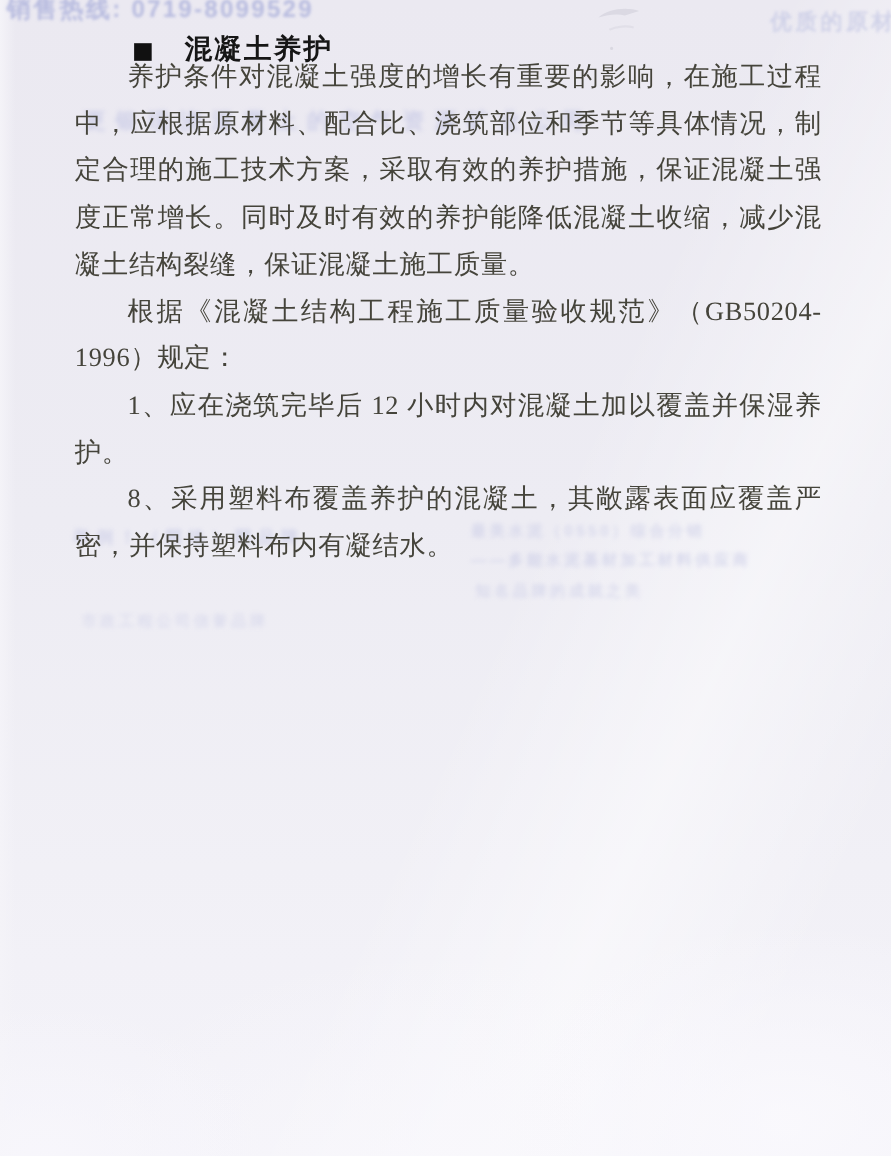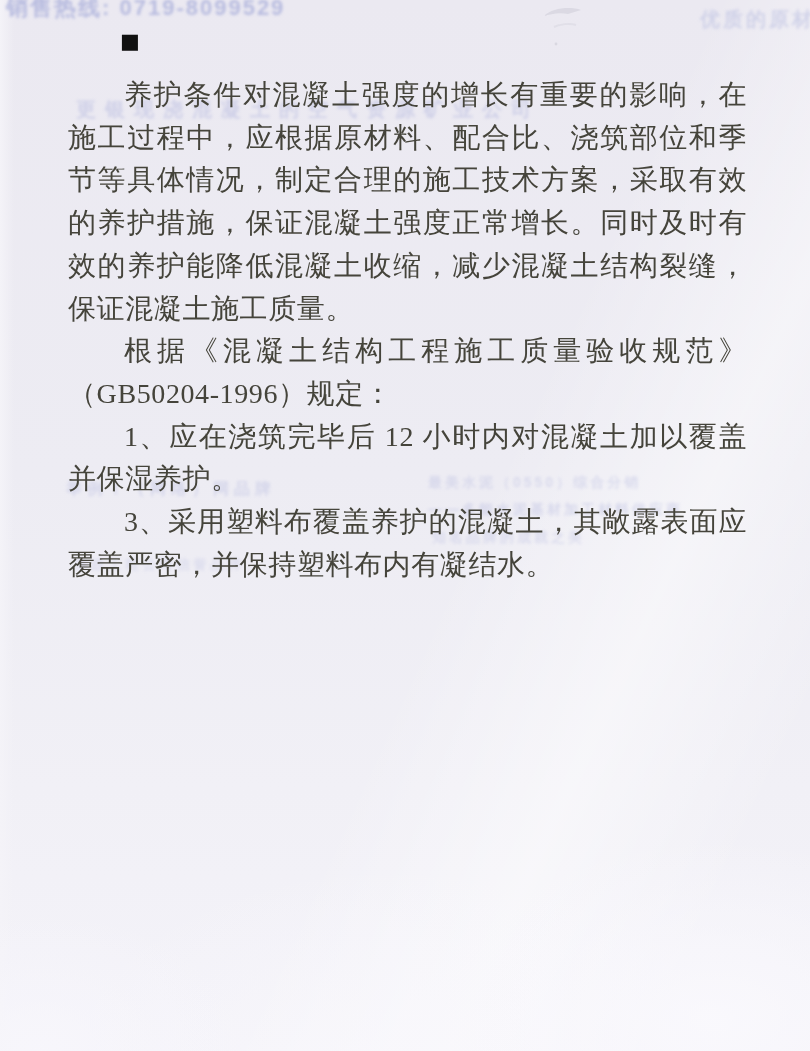--- a/index.html
+++ b/index.html
@@ -35,22 +35,22 @@
   
   .heading{
     position:absolute;left:120px;top:28px;display:flex;align-items:center;
     font-weight:bold;color:#161616;font-size:25px;letter-spacing:2px;
   }
   .heading .bullet{
     font-size:21px;margin-right:26px;color:#111;transform:translateY(1px);
     font-family:"DejaVu Sans",sans-serif;
   }
   .bodytext{
-    position:absolute;left:68px;top:74px;width:679px;
-    color:#45443b;font-size:28px;line-height:42.7px;
+    position:absolute;left:68px;top:49px;width:679px;
+    color:#45443b;font-size:24px;line-height:42.7px;
     letter-spacing:.6px;
   }
   .bodytext p{
     margin:0;text-indent:2em;text-align:justify;
   }
 </style>
 </head>
 <body>
 
 <div class="page">
@@ -66,22 +66,23 @@
 
   <div class="wm wm1">更银现浇混凝土的空气资源矿业公司</div>
   <div class="wm wm2">举例！（网络）网品牌</div>
   <div class="wm wm3">最美水泥（0550）综合分销</div>
   <div class="wm wm4">——多能水泥基材加工材料供应商</div>
   <div class="wm wm5">知名品牌的成就之美</div>
   <div class="wm wm6">市政工程公司信誉品牌</div>
 
   <div class="heading">
     <span class="bullet">■</span>
+    <span>混凝土养护</span>
   </div>
 
   <div class="bodytext">
     <p>养护条件对混凝土强度的增长有重要的影响，在施工过程中，应根据原材料、配合比、浇筑部位和季节等具体情况，制定合理的施工技术方案，采取有效的养护措施，保证混凝土强度正常增长。同时及时有效的养护能降低混凝土收缩，减少混凝土结构裂缝，保证混凝土施工质量。</p>
     <p>根据《混凝土结构工程施工质量验收规范》（GB50204-1996）规定：</p>
     <p>1、应在浇筑完毕后 12 小时内对混凝土加以覆盖并保湿养护。</p>
-    <p>3、采用塑料布覆盖养护的混凝土，其敞露表面应覆盖严密，并保持塑料布内有凝结水。</p>
+    <p>8、采用塑料布覆盖养护的混凝土，其敞露表面应覆盖严密，并保持塑料布内有凝结水。</p>
   </div>
 
 </div>
 
 </body></html>

